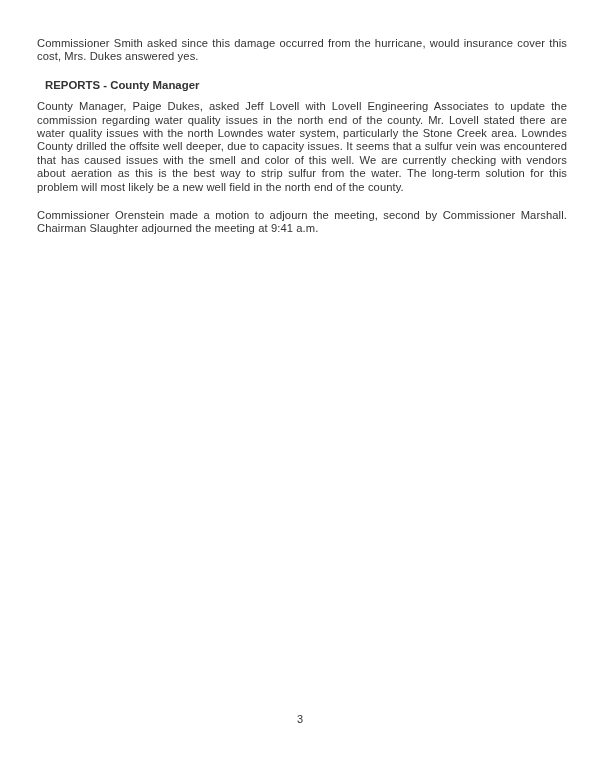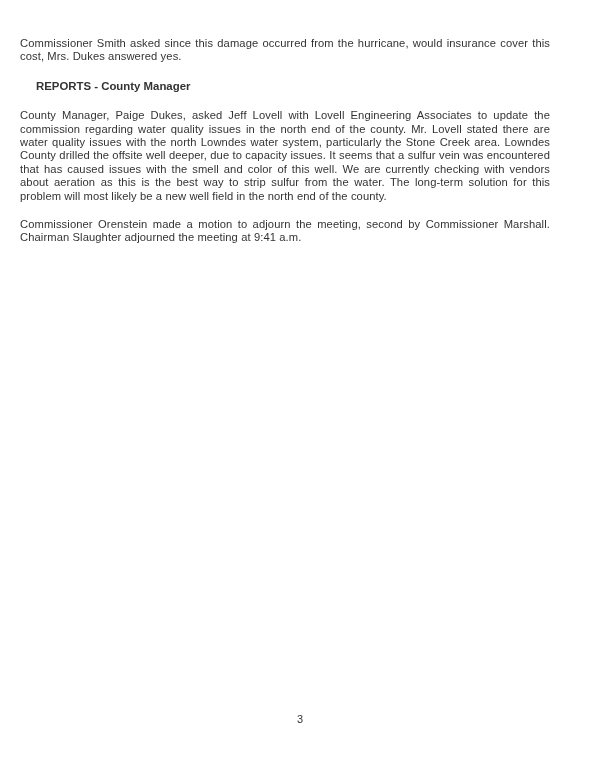--- a/index.html
+++ b/index.html
@@ -12,32 +12,32 @@
     width: 600px;
     height: 776px;
     background: #ffffff;
     overflow: hidden;
     font-family: "Liberation Sans", "DejaVu Sans", sans-serif;
     color: #333333;
   }
   .content {
     position: absolute;
     top: 37px;
-    left: 20px;
+    left: 37px;
     width: 530px;
   }
   .para {
     margin: 0 0 15px 0;
     font-size: 11.2px;
     line-height: 13.4px;
     text-align: justify;
     letter-spacing: 0.1px;
   }
   .heading {
-    margin: 16px;
+    margin: 8px;
     font-size: 11.4px;
     line-height: 13.4px;
     font-weight: bold;
     text-align: left;
   }
   .page-number {
     position: absolute;
     top: 713px;
     left: 0;
     width: 100%;

